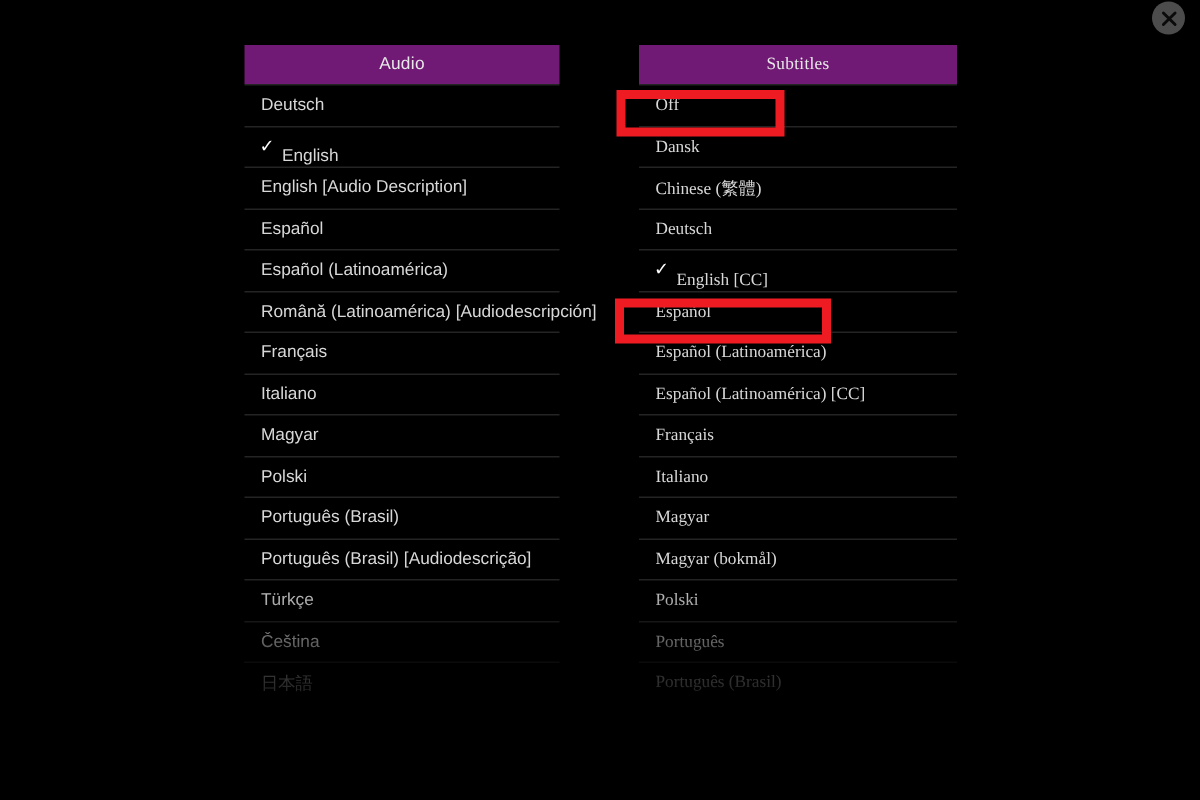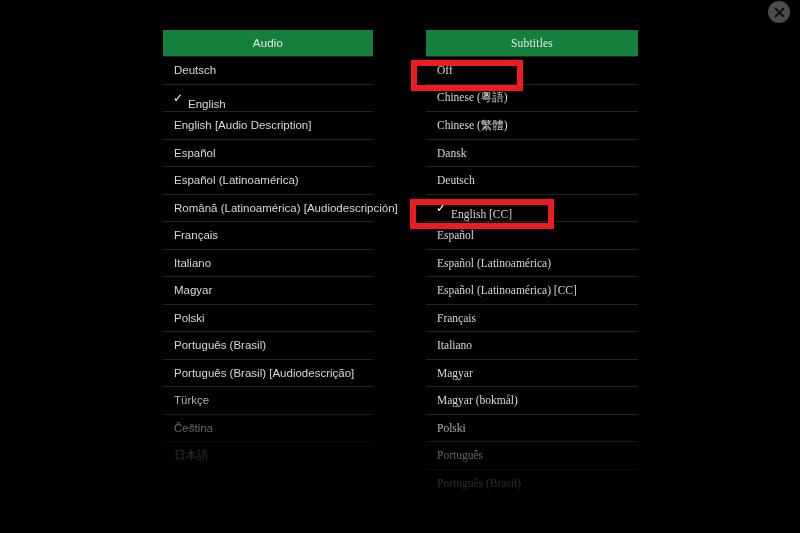--- a/index.html
+++ b/index.html
@@ -42,21 +42,21 @@
   
   .col {
     position: absolute;
     top: 30px;
   }
   .col-audio { left: 163px; width: 210px; }
   .col-subs  { left: 426px; width: 212px; font-family: Liberation Serif, serif; }
 
   .col-header {
     height: 26px;
-    background: #15803d;
+    background: #701a75;
     display: flex;
     align-items: center;
     justify-content: center;
     font-size: 11.5px;
     color: #e8e8e8;
     letter-spacing: 0.2px;
   }
 
   .list {
     position: relative;
@@ -182,27 +182,24 @@
     </div>
   </div>
 
   <div class="col col-subs">
     <div class="col-header">Subtitles</div>
     <div class="list" id="list-subs">
       <div class="row">
           <span class="label">Off</span>
         </div>
         <div class="row">
-          <span class="label">Chinese (粵語)</span>
+          <span class="label">Dansk</span>
         </div>
         <div class="row">
           <span class="label">Chinese (繁體)</span>
-        </div>
-        <div class="row">
-          <span class="label">Dansk</span>
         </div>
         <div class="row">
           <span class="label">Deutsch</span>
         </div>
         <div class="row checked">
           <span class="tick">✓</span>
           <span class="label">English [CC]</span>
         </div>
         <div class="row">
           <span class="label">Español</span>

